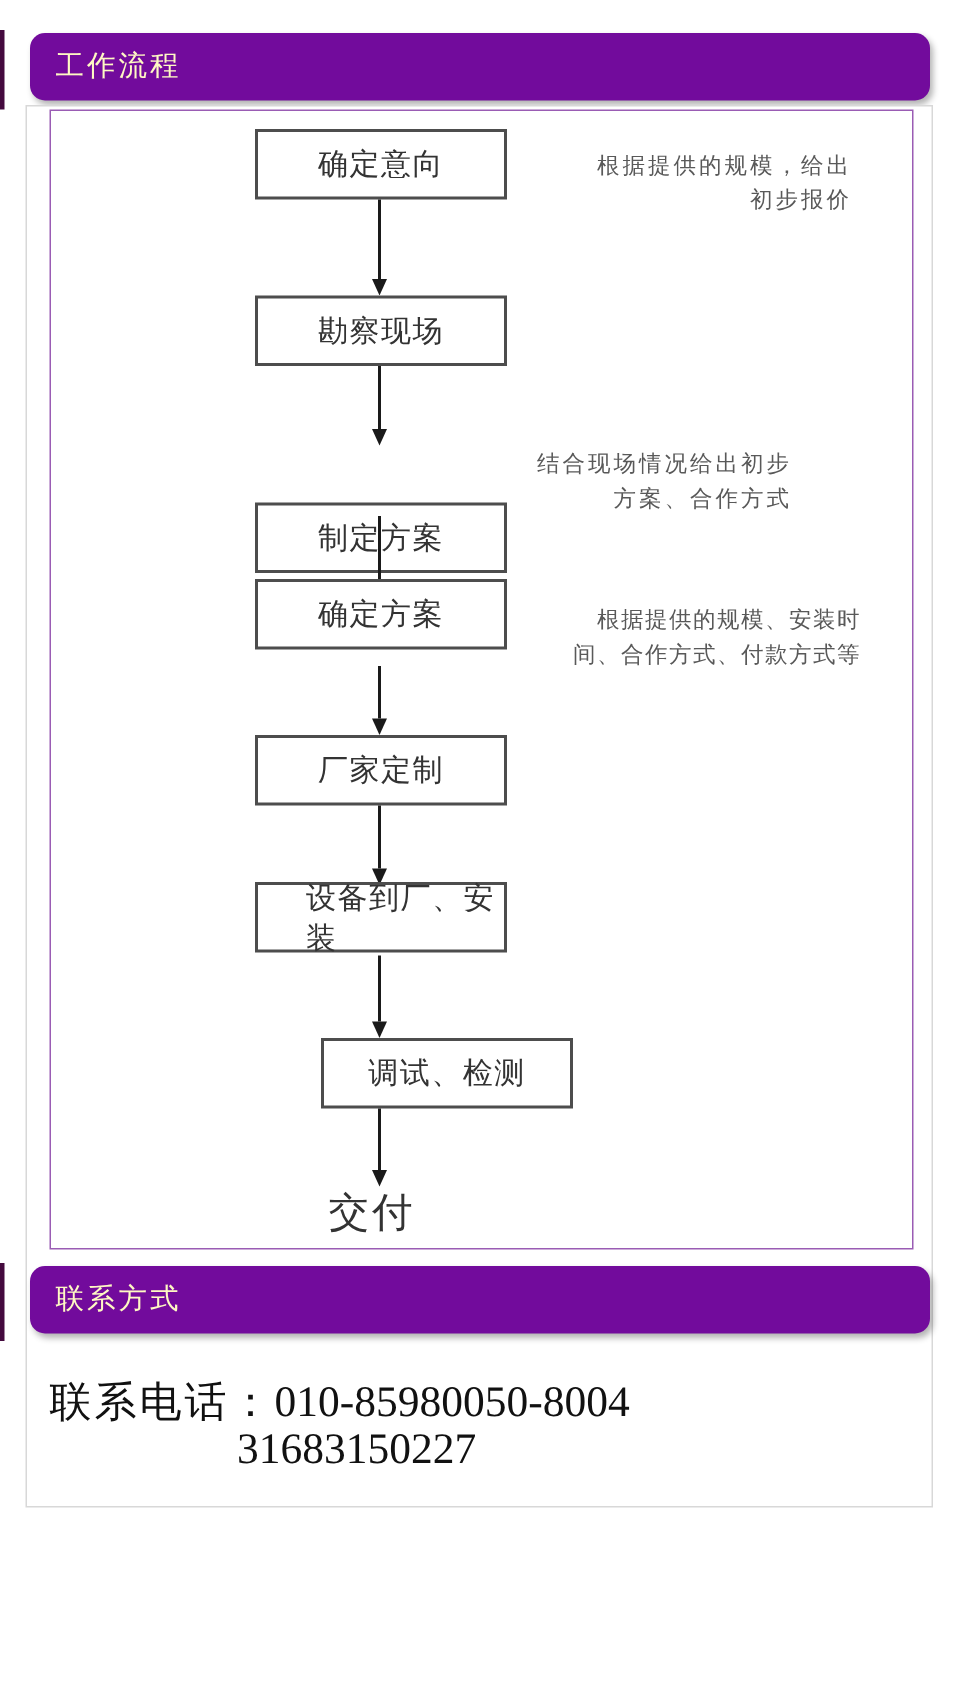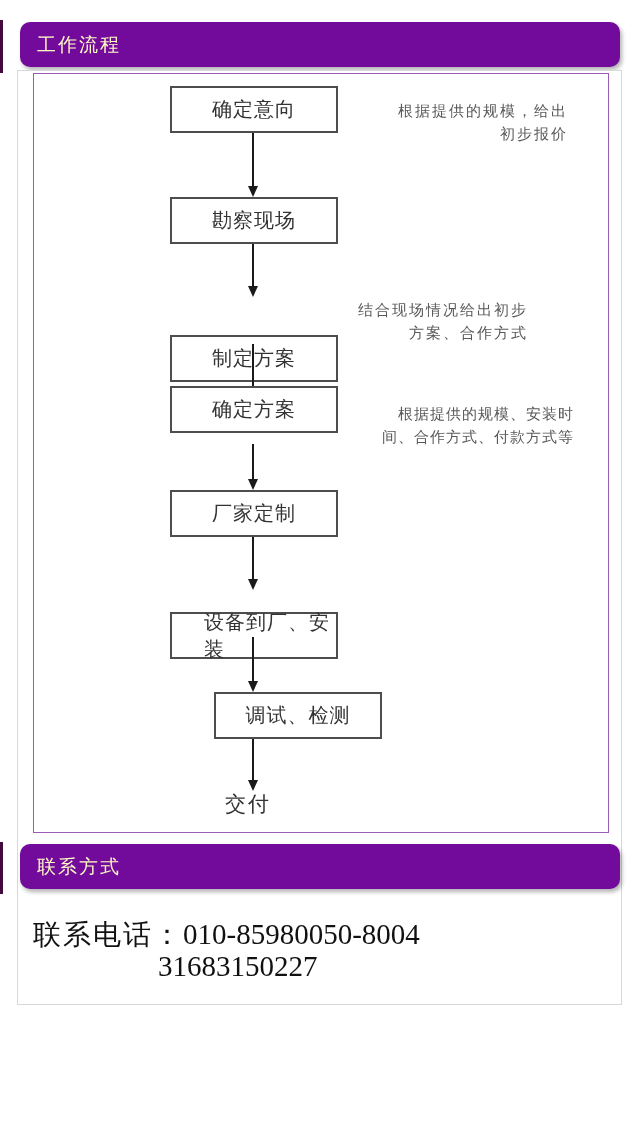--- a/index.html
+++ b/index.html
@@ -36,38 +36,38 @@
   }
 
   
   .flow-box{
     position:absolute;left:170px;width:168px;height:47px;
     border:2px solid #4d4d4d;box-sizing:border-box;background:#ffffff;
     display:flex;align-items:center;justify-content:center;
     font-size:20px;color:#333333;letter-spacing:1px;
   }
   .b1{top:86px;} .b2{top:197px;} .b3{top:297px;margin-top:38px;} .b4{top:376px;margin-top:10px;}
-  .b5{top:490px;} .b6{top:612px;padding-left:32px;} .b7{top:692px;margin-left:44px;}
+  .b5{top:490px;} .b6{top:588px;padding-left:32px;} .b7{top:692px;margin-left:44px;}
 
   
   .flow-arrow{position:absolute;left:252px;width:2px;background:#1a1a1a;}
   .flow-arrow::after{
     content:"";position:absolute;bottom:-11px;left:-4px;
     border-left:5px solid transparent;border-right:5px solid transparent;
     border-top:11px solid #1a1a1a;
   }
   .a1{top:133px;height:53px;} .a2{top:244px;height:42px;}
   .a3{top:344px;height:42px;} .a4{top:444px;height:35px;}
   .a5{top:537px;height:42px;} .a6{top:637px;height:44px;}
   .a7{top:739px;height:41px;}
 
   
   .flow-terminal{
     position:absolute;left:198px;top:790px;width:100px;text-align:center;
-    font-size:21px;color:#333333;letter-spacing:2px;
+    font-size:27px;color:#333333;letter-spacing:2px;
   }
 
   
   .step-note{
     position:absolute;text-align:right;color:#595959;
     font-size:15px;line-height:23px;letter-spacing:2px;
     font-family:"Liberation Serif","DejaVu Serif",serif;
   }
   .n1{left:363px;top:100px;width:205px;}
   .n2{left:348px;top:299px;width:180px;}

